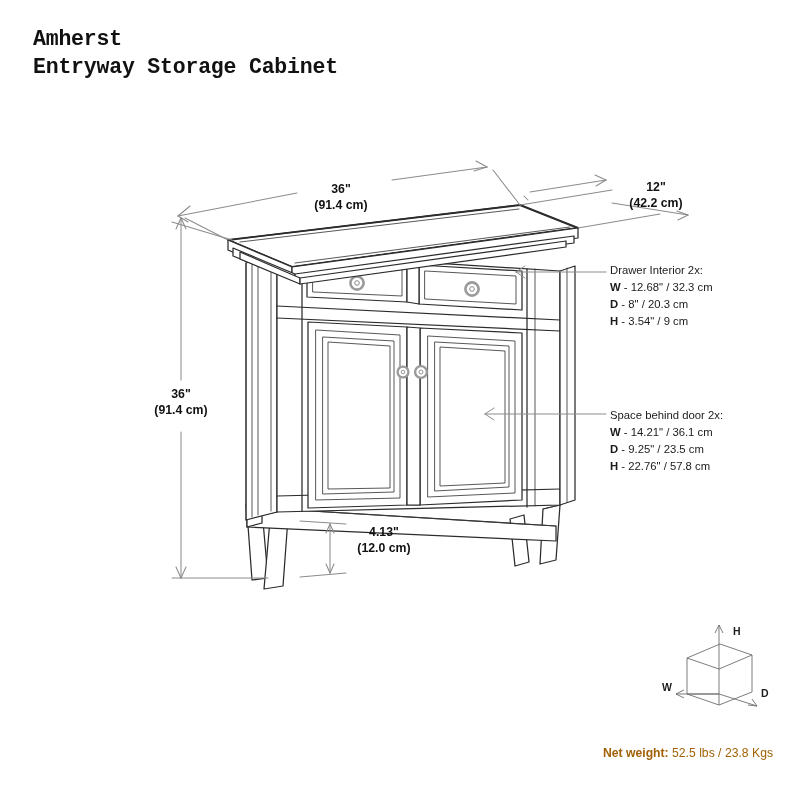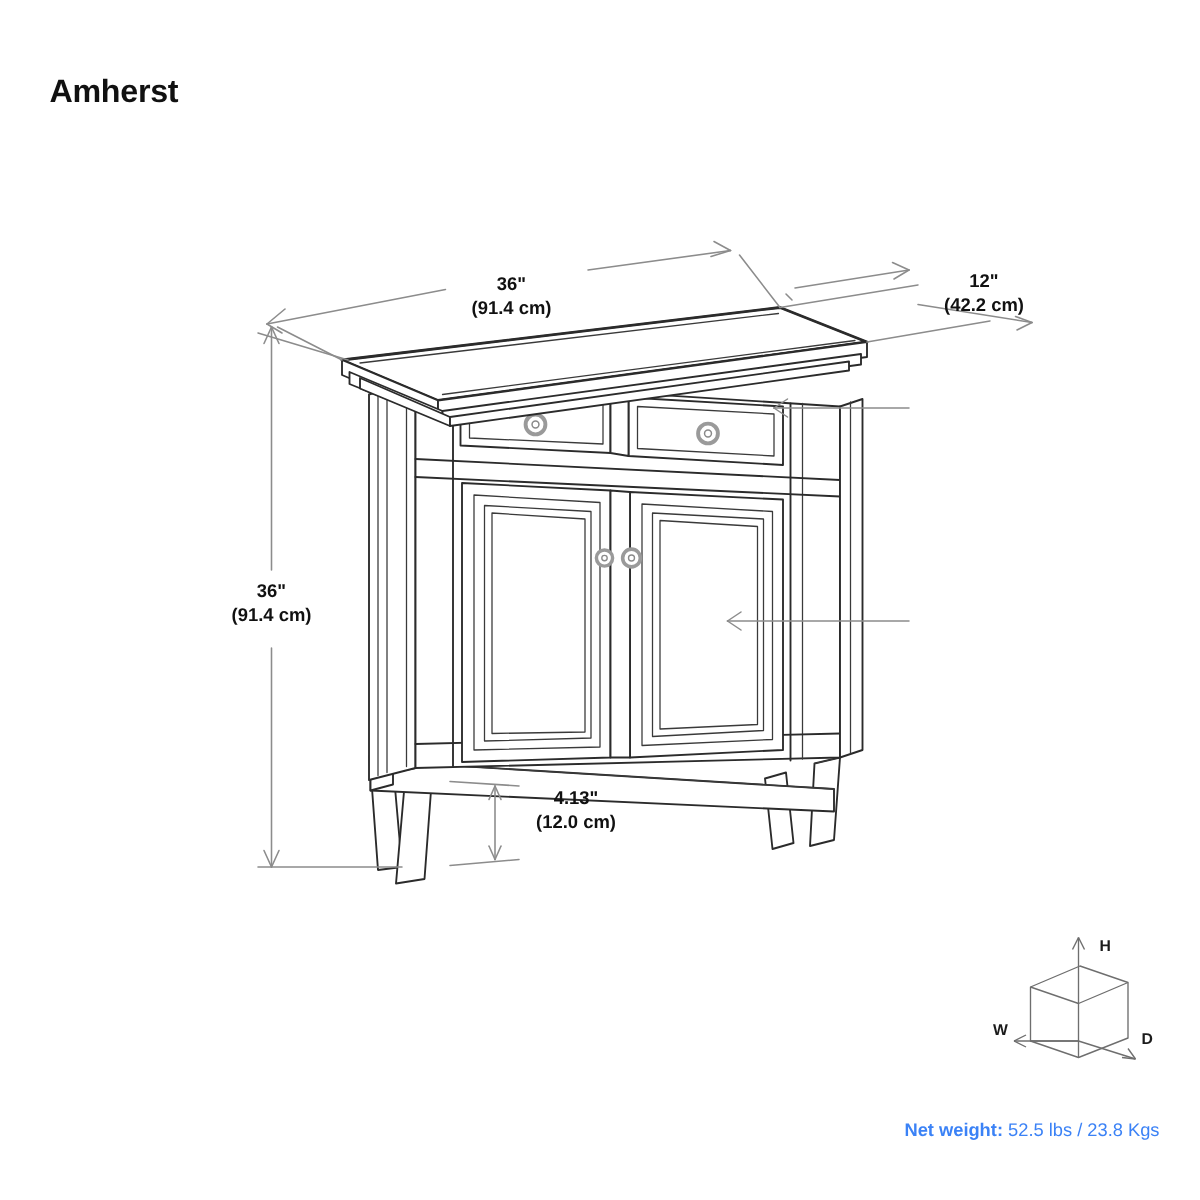--- a/index.html
+++ b/index.html
@@ -22,22 +22,23 @@
     position: absolute;
     inset: 0;
     width: 800px;
     height: 800px;
   }
 
   
   .title-block {
     position: absolute;
     left: 33px;
-    top: 48px;
+    top: 26px;
     line-height: 1.28;
+    font-family: Liberation Mono, monospace;
   }
   .title-line {
     font-size: 21.5px;
     font-weight: bold;
     letter-spacing: -0.2px;
     color: #111111;
     white-space: nowrap;
   }
 
   
@@ -70,21 +71,21 @@
   #callout-drawer { left: 610px; top: 262px; }
   #callout-space  { left: 610px; top: 407px; }
 
   
   #net-weight {
     position: absolute;
     right: 27px;
     top: 746px;
     font-size: 12.2px;
     white-space: nowrap;
-    color: #3b82f6;
+    color: #a16207;
   }
   #net-weight b { font-weight: bold; }
 
   
   .dim-label {
     position: absolute;
     font-size: 12.3px;
     font-weight: bold;
     color: #111111;
     text-align: center;
@@ -107,20 +108,21 @@
   #axis-w { left: 662px; top: 681px; }
   #axis-d { left: 761px; top: 687px; }
 </style>
 </head>
 <body>
 
 <div id="page">
 
   <div class="title-block">
     <div class="title-line">Amherst</div>
+    <div class="title-line">Entryway Storage Cabinet</div>
   </div>
 
   <svg id="drawing" viewBox="0 0 800 800">
     <defs>
       <style>
         .ln   { fill:none; stroke:#2b2b2b; stroke-width:1.25; stroke-linejoin:round; stroke-linecap:round; }
         .ln-t { fill:none; stroke:#3a3a3a; stroke-width:0.85; stroke-linejoin:round; stroke-linecap:round; }
         .ln-h { fill:none; stroke:#2b2b2b; stroke-width:1.9; stroke-linejoin:round; stroke-linecap:round; }
         .fillw{ fill:#ffffff; stroke:#2b2b2b; stroke-width:1.25; stroke-linejoin:round; }
         .fillw-t{ fill:#ffffff; stroke:#3a3a3a; stroke-width:0.85; stroke-linejoin:round; }
@@ -339,21 +341,51 @@
   <div class="dim-label" id="dim-height">
     <span>36"</span><br>
     <span>(91.4 cm)</span>
   </div>
 
   <div class="dim-label" id="dim-leg">
     <span>4.13"</span><br>
     <span>(12.0 cm)</span>
   </div>
 
-
+  <div class="callout" id="callout-drawer">
+    <div class="callout-title">Drawer Interior 2x:</div>
+    <div class="callout-row">
+      <b>W</b>
+      <span>- 12.68" / 32.3 cm</span>
+    </div>
+    <div class="callout-row">
+      <b>D</b>
+      <span>- 8" / 20.3 cm</span>
+    </div>
+    <div class="callout-row">
+      <b>H</b>
+      <span>- 3.54" / 9 cm</span>
+    </div>
+  </div>
+
+  <div class="callout" id="callout-space">
+    <div class="callout-title">Space behind door 2x:</div>
+    <div class="callout-row">
+      <b>W</b>
+      <span>- 14.21" / 36.1 cm</span>
+    </div>
+    <div class="callout-row">
+      <b>D</b>
+      <span>- 9.25" / 23.5 cm</span>
+    </div>
+    <div class="callout-row">
+      <b>H</b>
+      <span>- 22.76" / 57.8 cm</span>
+    </div>
+  </div>
 
   <div class="axis-letter" id="axis-h">H</div>
   <div class="axis-letter" id="axis-w">W</div>
   <div class="axis-letter" id="axis-d">D</div>
 
   <div id="net-weight">
     <b>Net weight:</b>
     <span>52.5 lbs / 23.8 Kgs</span>
   </div>
 

